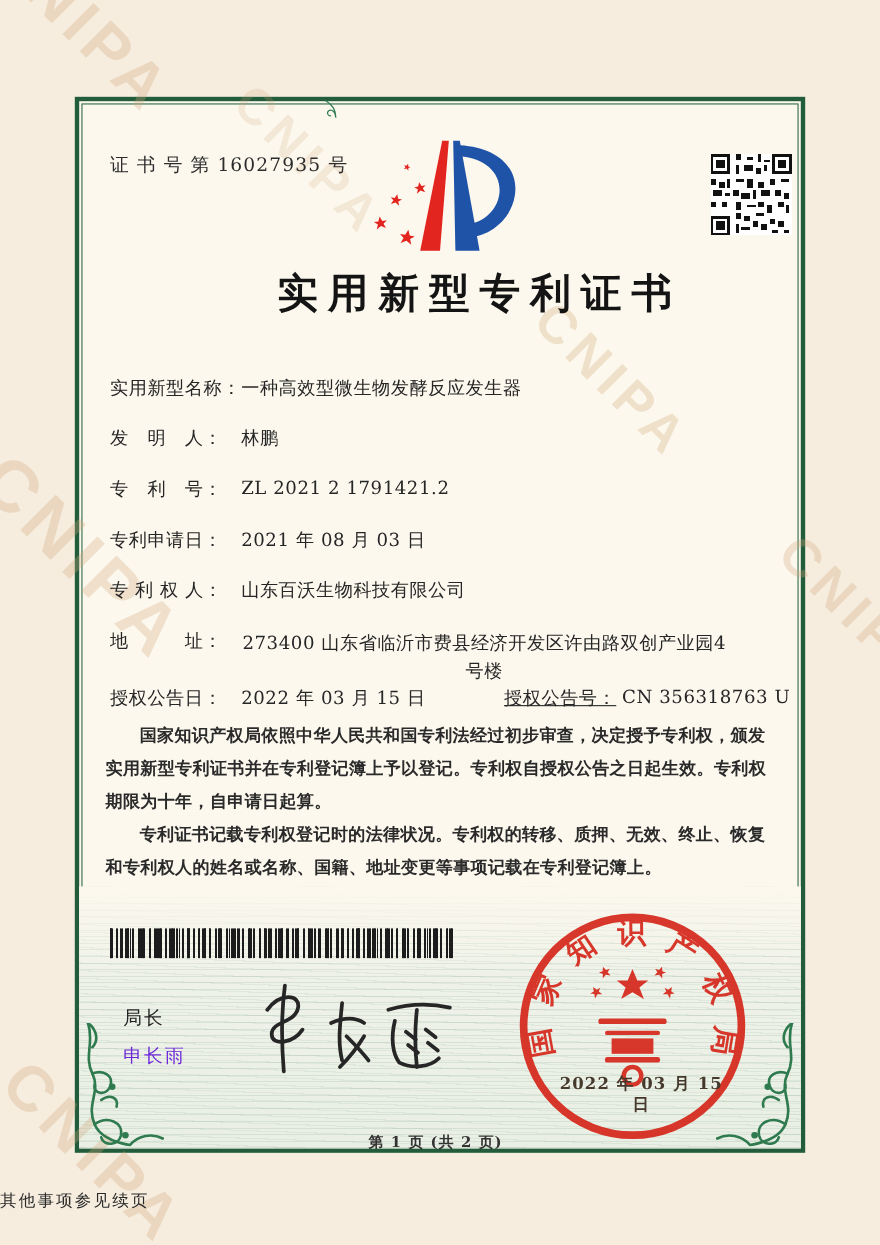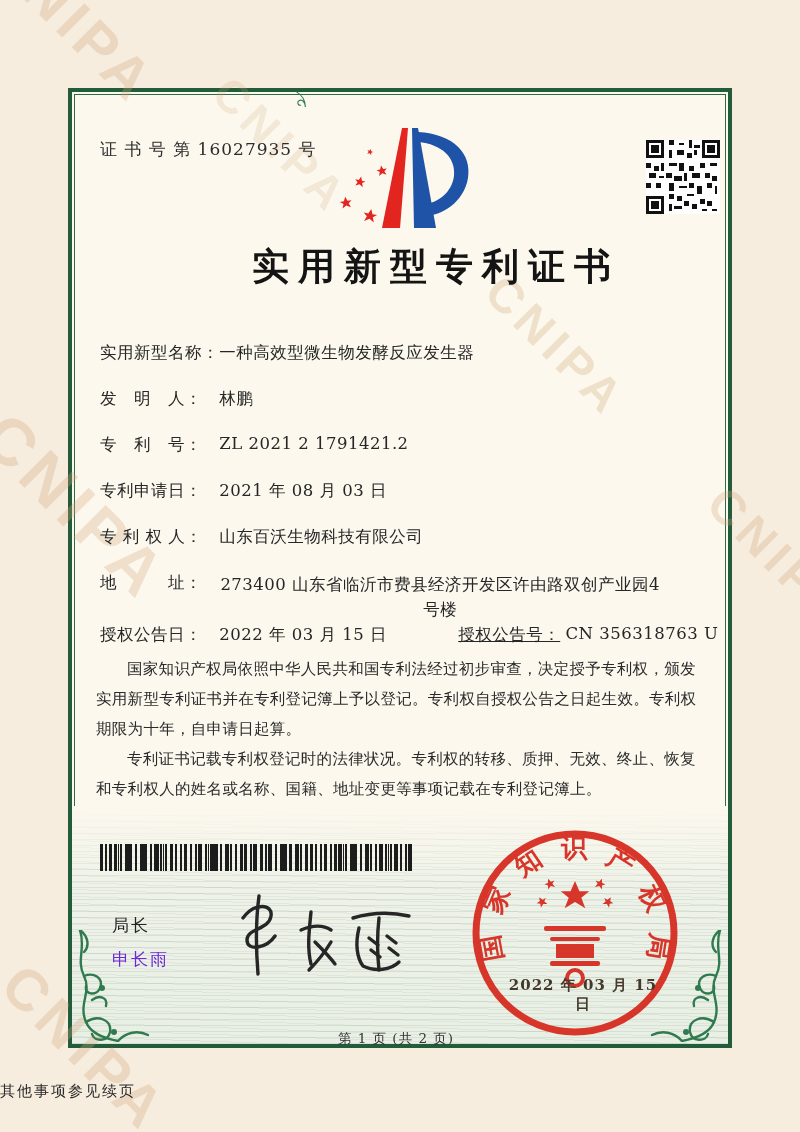--- a/index.html
+++ b/index.html
@@ -55,42 +55,42 @@
   }
 
   .field{position:absolute;left:100px;font-size:16.5px;color:#262626;white-space:nowrap;}
   .flabel{display:inline-block;width:114px;letter-spacing:.5px;vertical-align:top;}
   .fvalue{display:inline-block;vertical-align:top;letter-spacing:.5px;text-align:center;}
   .fvalue.wrap{white-space:normal;width:442px;line-height:25px;}
   .grant-no-label{display:inline-block;margin-left:66px;letter-spacing:.5px;text-decoration:underline;}
 
   .paras{position:absolute;left:96px;top:654px;width:610px;font-size:15.5px;
     line-height:30px;color:#2a2a2a;letter-spacing:.3px;}
-  .paras p{margin:0;text-indent:2em;}
+  .paras p{margin:0;text-indent:2em;font-weight:bold;}
 
   .barcode{
     position:absolute;left:100px;top:844px;width:312px;height:27px;
     background:
       repeating-linear-gradient(90deg,#1c1c1c 0 2px,transparent 2px 5px),
       repeating-linear-gradient(90deg,#1c1c1c 0 1px,transparent 1px 9px),
       repeating-linear-gradient(90deg,#1c1c1c 0 3px,transparent 3px 14px);
   }
 
   .sig-title{position:absolute;left:112px;top:914px;font-size:17px;color:#222;letter-spacing:2px;font-family:"DejaVu Sans","Liberation Sans",sans-serif;}
   .sig-name{position:absolute;left:112px;top:948px;font-size:17px;color:#6d28d9;letter-spacing:2px;font-family:"DejaVu Sans","Liberation Sans",sans-serif;}
   .signature{position:absolute;left:225px;top:886px;width:210px;height:95px;}
 
   .seal{position:absolute;left:468px;top:826px;width:214px;height:214px;}
   .seal-date{
     position:absolute;left:498px;top:976px;width:170px;text-align:center;
     font-size:15px;color:#45392c;letter-spacing:1px;font-weight:600;
   }
 
   .footer-page{position:absolute;left:68px;top:1030px;width:656px;text-align:center;
-    font-size:13.5px;color:#333;letter-spacing:1px;}
+    font-size:13.5px;color:#333;letter-spacing:1px;font-weight:bold;}
   .footer-note{position:absolute;left:0;top:1082px;width:800px;text-align:left;
     font-size:15px;color:#2a2a2a;letter-spacing:2px;}
 
   .corner-ornament{position:absolute;z-index:3;}
   .corner-left{left:72px;top:930px;}
   .corner-right{left:650px;top:930px;transform:scaleX(-1);}
   .top-curl{left:282px;top:80px;transform:rotate(100deg) scale(.45);}
 </style>
 </head>
 <body>

